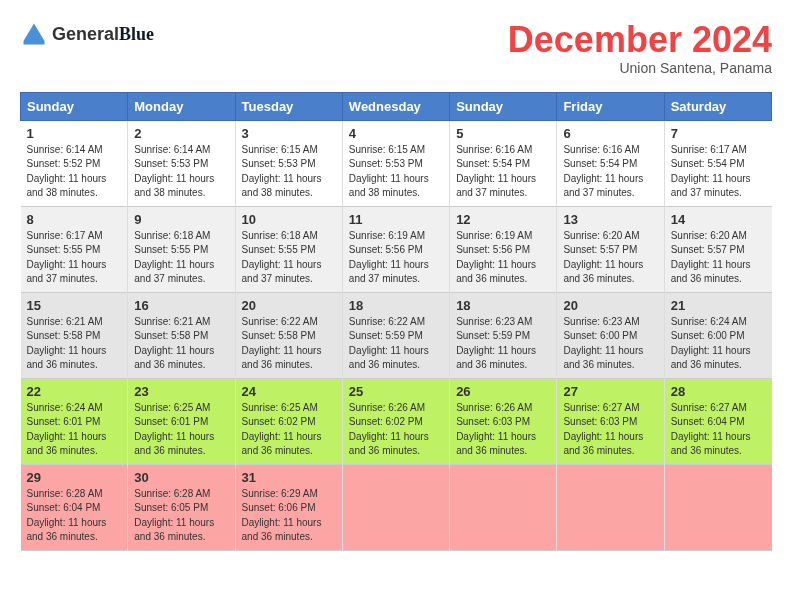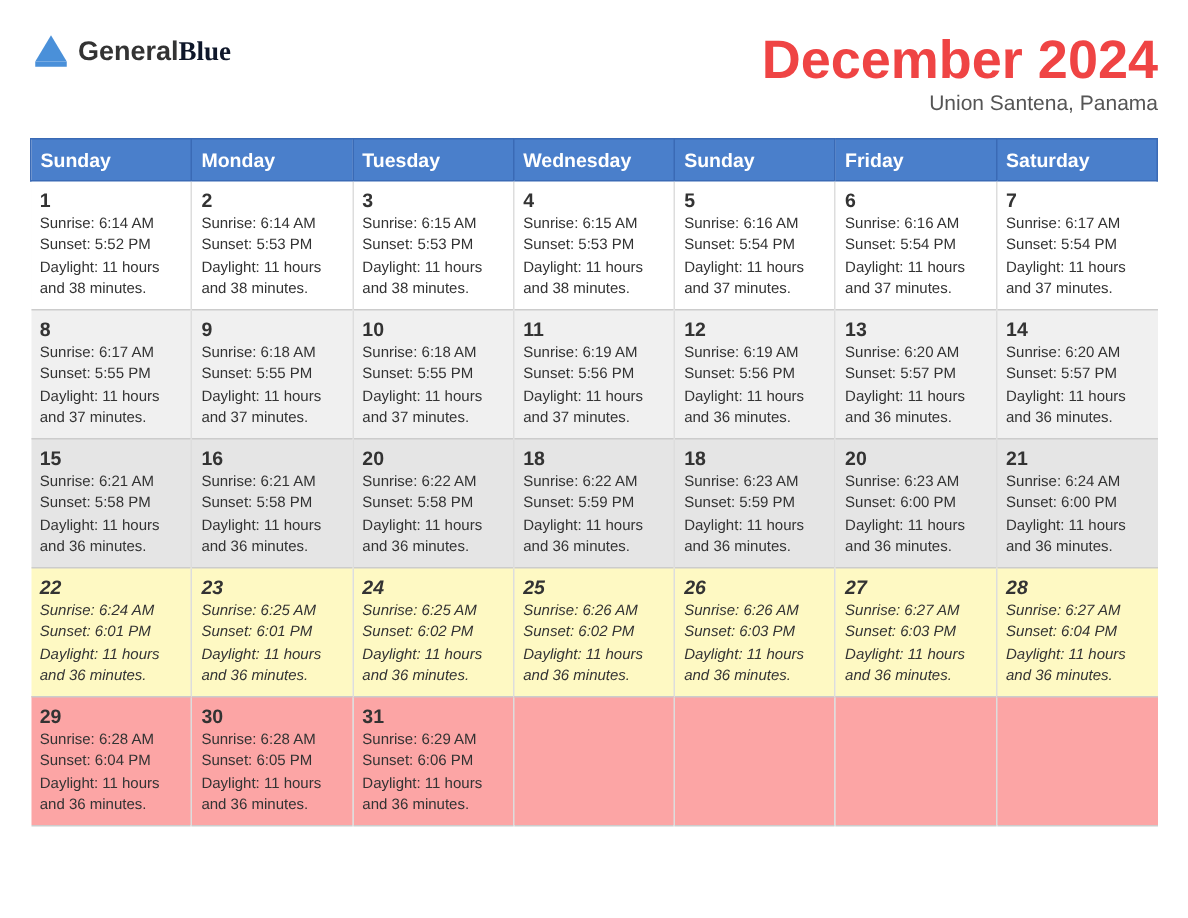--- a/index.html
+++ b/index.html
@@ -93,21 +93,21 @@
       color: #333;
       line-height: 1.45;
     }
     .empty-cell {
       background: #f9f9f9;
     }
     
     .week-row-1 td { background-color: #ffffff; }
     .week-row-2 td { background-color: #f0f0f0; }
     .week-row-3 td { background-color: #e5e5e5; }
-    .week-row-4 td { background-color: #fef9c3; font-style: italic; }
+    .week-row-4 td { background-color: #bef264; }
     .week-row-5 td { background-color: #fca5a5; }
   </style>
 </head>
 <body>
 
 <div class="header">
   <div class="logo">
     <svg class="logo-icon" viewBox="0 0 40 40">
       <polygon points="20,5 35,30 5,30" fill="#4a90d9"></polygon>
       <rect x="5" y="30" width="30" height="5" fill="#4a90d9"></rect>

